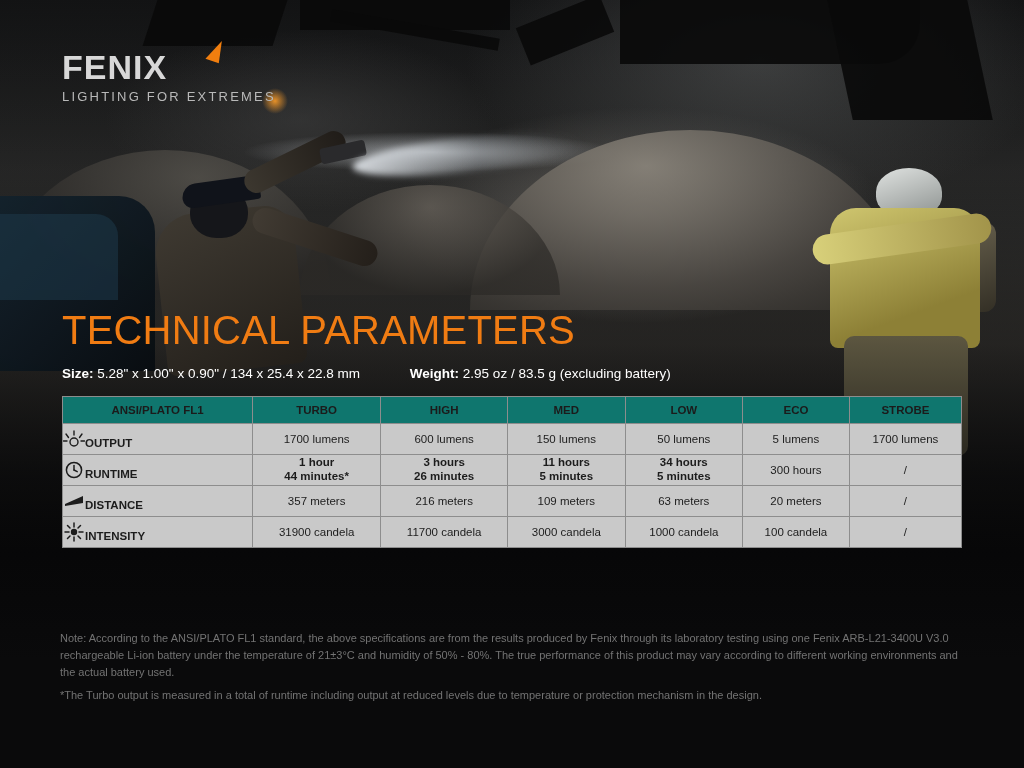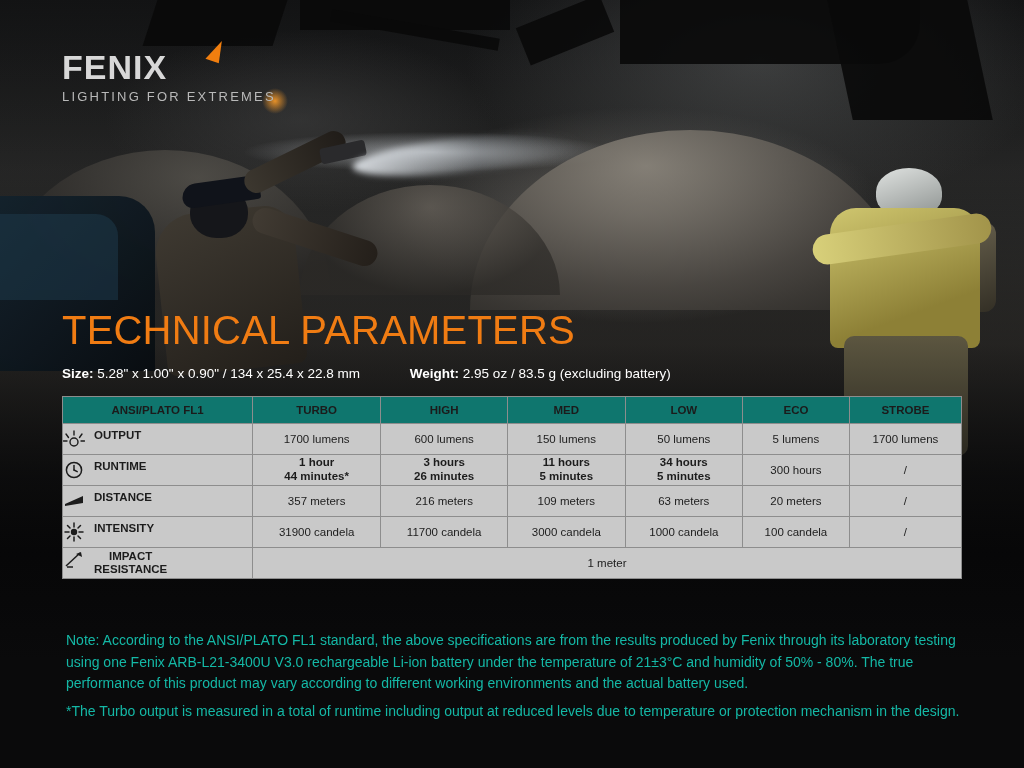--- a/index.html
+++ b/index.html
@@ -195,28 +195,28 @@
   }
   table.spec thead th.first { width: 190px; }
   td.rowlabel {
     text-align: left;
     padding-left: 10px;
     font-weight: bold;
     font-size: 11.5px;
     background: #c9c9c9;
     width: 190px;
   }
-  .rl-inner { display: flex; align-items: flex-start; gap: 9px; }
+  .rl-inner { display: flex; align-items: flex-end; }
   .rl-icon { width: 22px; height: 20px; flex: 0 0 22px; display: flex; align-items: center; justify-content: center; }
   .two-line { line-height: 1.15; }
   .cellmulti { line-height: 1.2; font-weight: bold; }
 
   .notes {
-    position: absolute; left: 66px; top: 630px; width: 900px;
-    color: #14b8a6; font-size: 14px; line-height: 1.55;
+    position: absolute; left: 60px; top: 630px; width: 900px;
+    color: #737373; font-size: 11px; line-height: 1.55;
   }
   .notes p { margin: 0 0 6px 0; }
 </style>
 </head>
 <body>
 
 <div class="page">
 
   <div class="photo">
     <div class="rig r1"></div>
@@ -373,36 +373,20 @@
           </span>
         </td>
         <td>31900 candela</td>
         <td>11700 candela</td>
         <td>3000 candela</td>
         <td>1000 candela</td>
         <td>100 candela</td>
         <td>/</td>
       </tr>
 
-      <tr>
-        <td class="rowlabel">
-          <span class="rl-inner">
-            <span class="rl-icon">
-              <svg width="20" height="18" viewBox="0 0 20 18">
-                <path d="M2 15 L16 2" stroke="#1c1c1c" stroke-width="1.5"></path>
-                <path d="M3 16 L9 16" stroke="#1c1c1c" stroke-width="1.5"></path>
-                <path d="M12 3 L17 1 L18 6 Z" fill="#1c1c1c"></path>
-              </svg>
-            </span>
-            <span class="two-line" style="white-space:pre-line">IMPACT
-RESISTANCE</span>
-          </span>
-        </td>
-        <td colspan="6">1 meter</td>
-      </tr>
 
     </tbody>
   </table>
 
   <div class="notes">
     <p>Note: According to the ANSI/PLATO FL1 standard, the above specifications are from the results produced by Fenix through its laboratory testing using one Fenix ARB-L21-3400U V3.0 rechargeable Li-ion battery under the temperature of 21±3°C and humidity of 50% - 80%. The true performance of this product may vary according to different working environments and the actual battery used.</p>
     <p>*The Turbo output is measured in a total of runtime including output at reduced levels due to temperature or protection mechanism in the design.</p>
   </div>
 
 </div>

